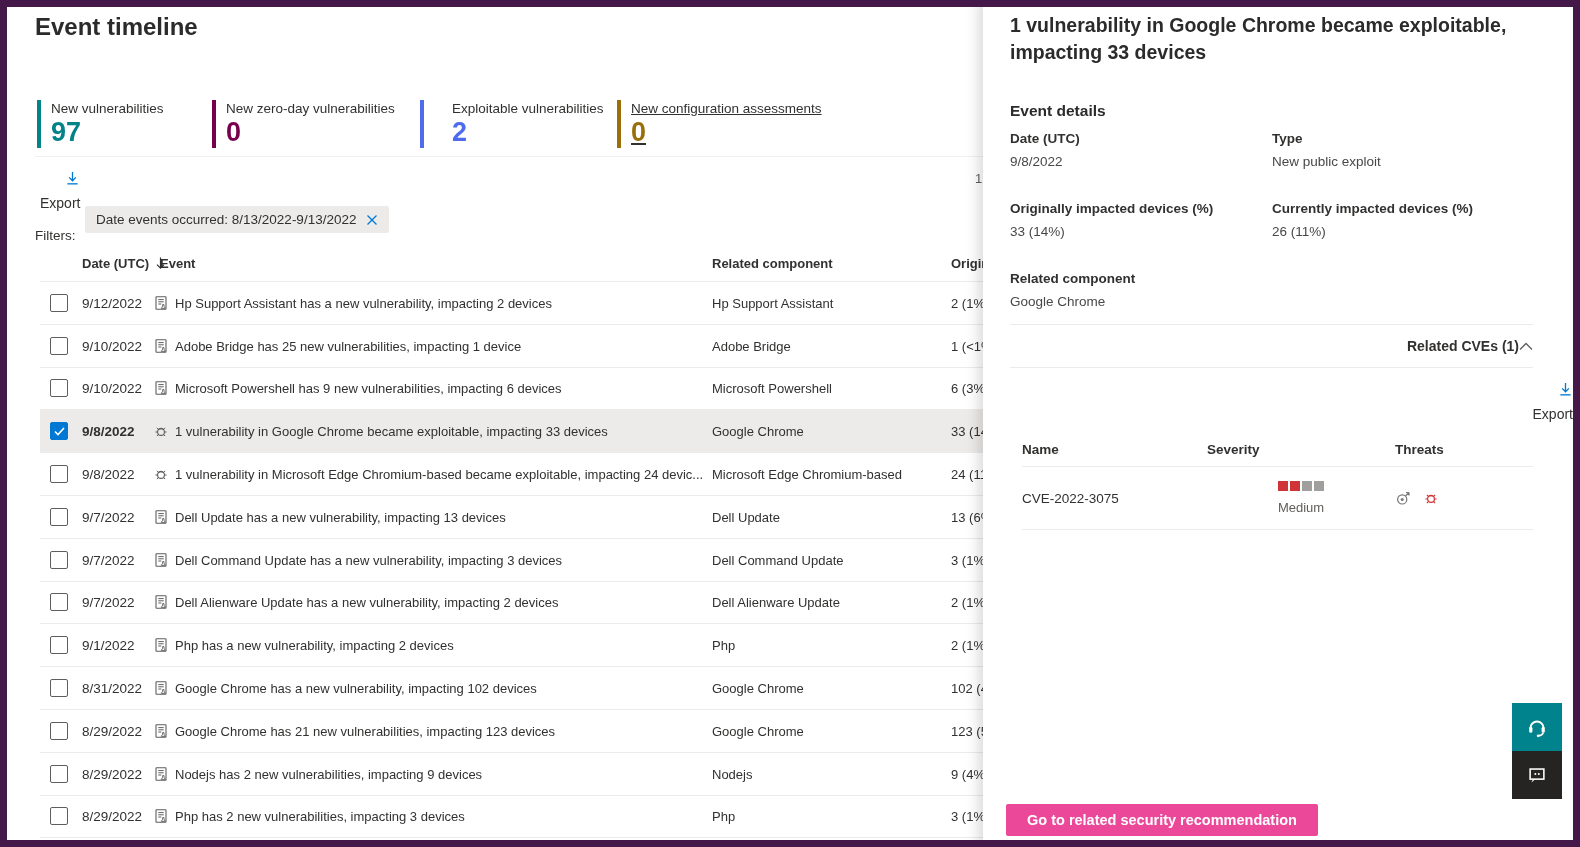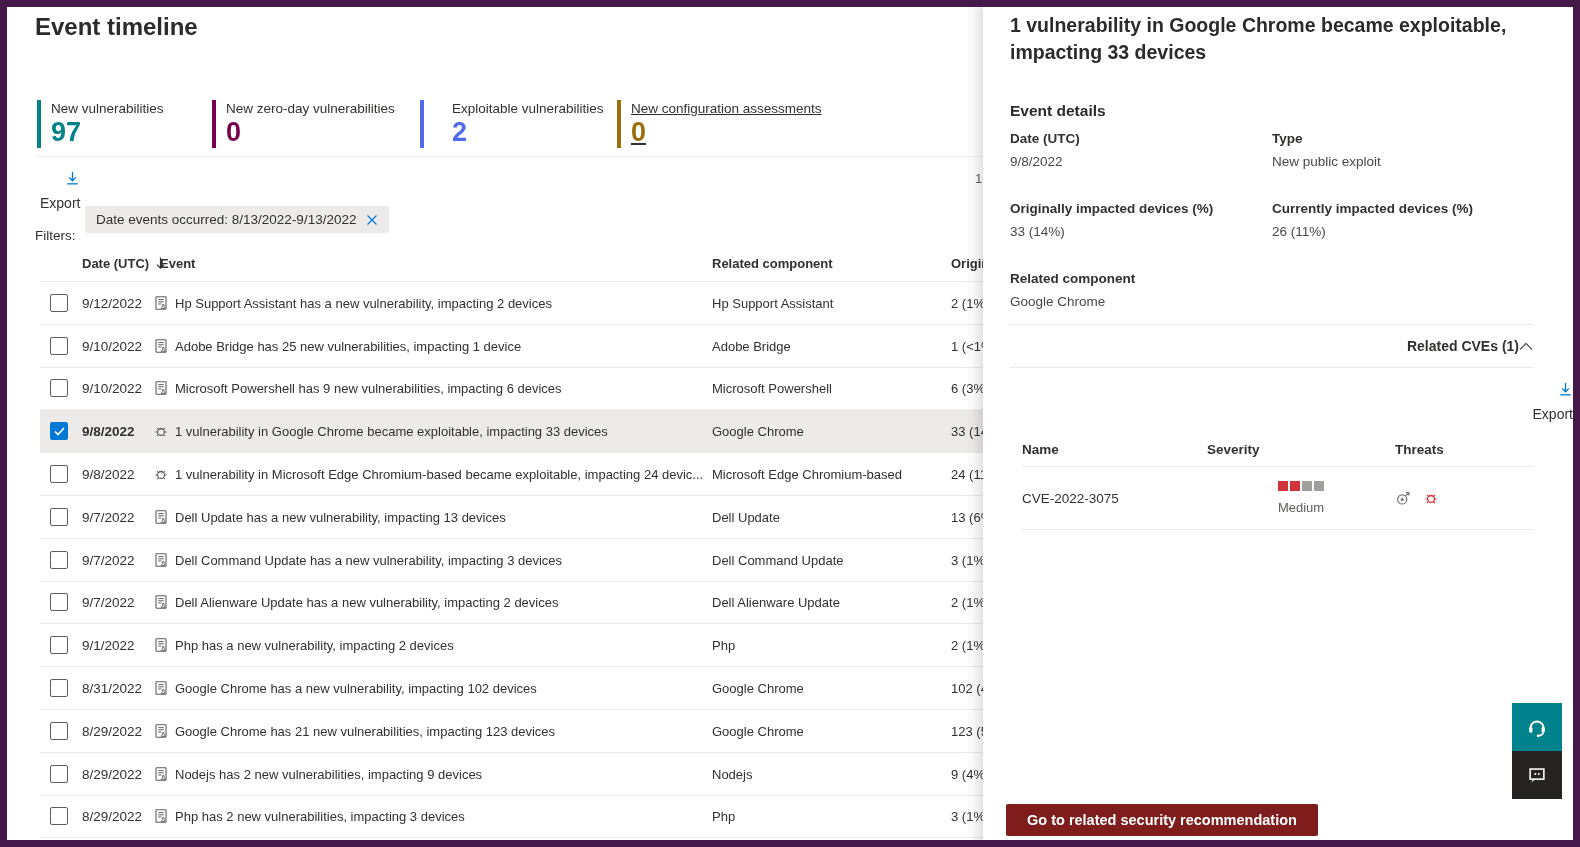--- a/index.html
+++ b/index.html
@@ -72,21 +72,21 @@
   .cve-grid .cve-head div{font-size:13.5px;font-weight:600;color:#323130;}
   .cve-grid .cve-row{display:grid;grid-template-columns:185px 188px 1fr;align-items:center;padding:14px 0;border-bottom:1px solid #edebe9;}
   .cve-name{font-size:13.5px;color:#323130;}
   .sev-wrap{display:flex;align-items:center;gap:9px;flex-direction:column;}
   .sev-squares{display:flex;gap:2px;}
   .sev-sq{width:10px;height:10px;background:#a19f9d;display:inline-block;}
   .sev-sq.filled{background:#d13438;}
   .sev-label{font-size:13px;color:#605e5c;}
   .threats-cell{display:flex;align-items:center;gap:11px;}
 
-  .action-btn{position:absolute;left:23px;bottom:11px;height:32px;background:#7f1d1d;color:#fff;
+  .action-btn{position:absolute;left:23px;bottom:11px;height:32px;background:#ec4899;color:#fff;
     border:none;border-radius:2px;font-family:inherit;font-size:14.5px;font-weight:600;padding:0 21px;cursor:pointer;}
 
   
   .float-btns{position:absolute;left:1512px;top:703px;z-index:95;display:flex;flex-direction:column;}
   .float-btn{width:50px;height:48px;display:flex;align-items:center;justify-content:center;cursor:pointer;}
   .float-btn.support{background:#00838c;}
   .float-btn.feedback{background:#252423;}
 </style>
 </head>
 <body>

